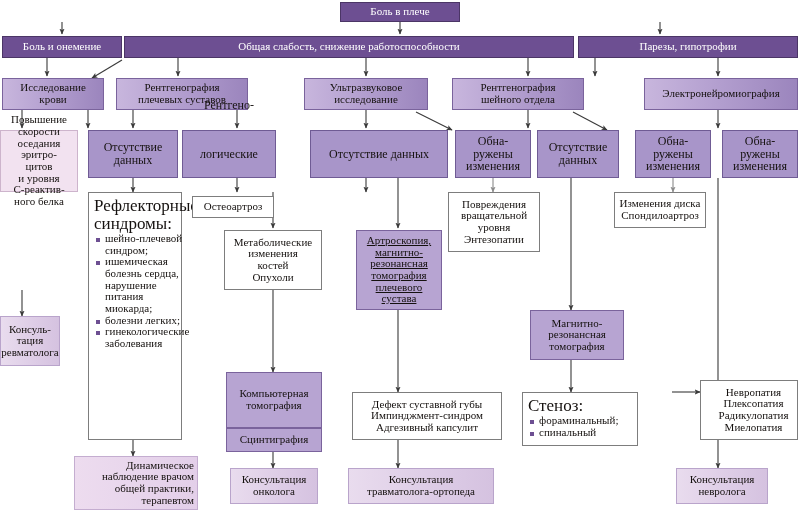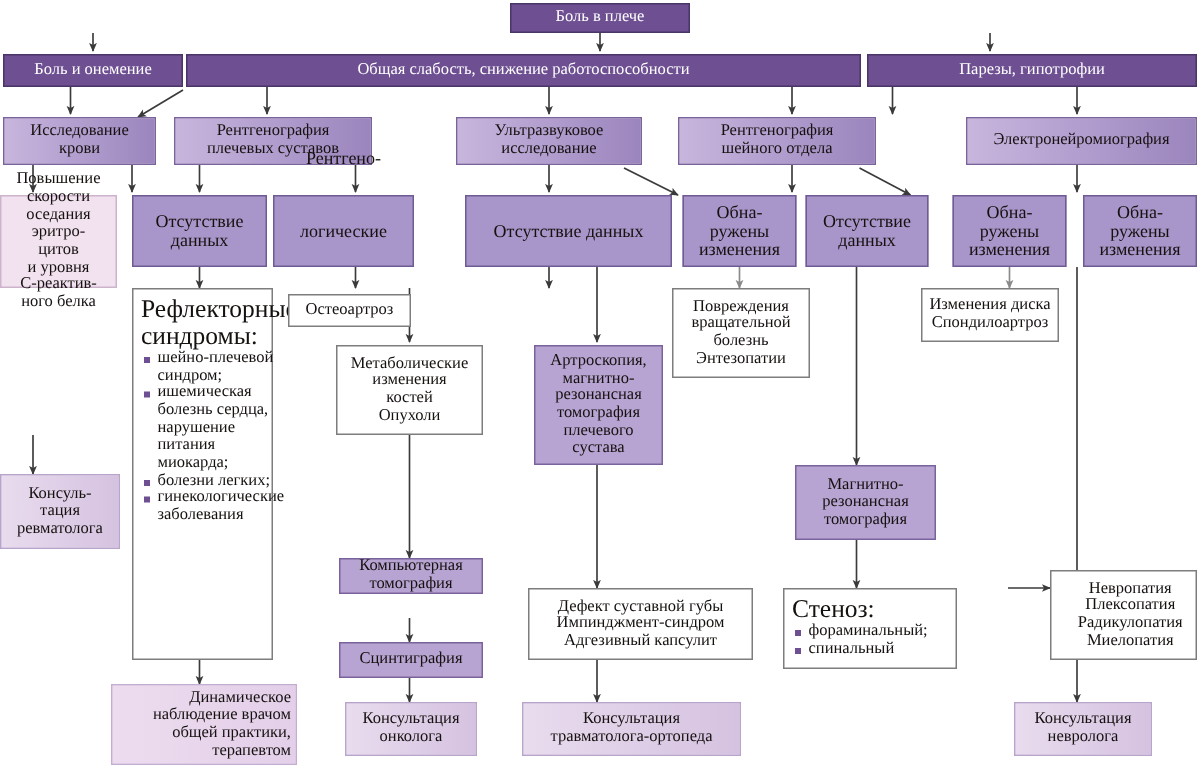--- a/index.html
+++ b/index.html
@@ -263,48 +263,48 @@
     <span class="ln">Остеоартроз</span>
   </div>
 
   <div class="node lvl-diag" style="left:224px;top:230px;width:98px;height:60px;">
     <span class="ln">Метаболические</span>
     <span class="ln">изменения</span>
     <span class="ln">костей</span>
     <span class="ln">Опухоли</span>
   </div>
 
-  <div class="node lvl-proc" style="left:356px;top:230px;width:86px;height:80px;">
+  <div class="node lvl-proc" style="left:356px;top:230px;width:86px;height:80px;text-decoration:underline;">
     <span class="ln">Артроскопия,</span>
     <span class="ln">магнитно-</span>
     <span class="ln">резонансная</span>
     <span class="ln">томография</span>
     <span class="ln">плечевого</span>
     <span class="ln">сустава</span>
   </div>
 
   <div class="node lvl-diag" style="left:448px;top:192px;width:92px;height:60px;">
     <span class="ln">Повреждения</span>
     <span class="ln">вращательной</span>
-    <span class="ln">болезнь</span>
+    <span class="ln">уровня</span>
     <span class="ln">Энтезопатии</span>
   </div>
 
   <div class="node lvl-diag" style="left:614px;top:192px;width:92px;height:36px;">
     <span class="ln">Изменения диска</span>
     <span class="ln">Спондилоартроз</span>
   </div>
 
   <div class="node lvl-proc" style="left:530px;top:310px;width:94px;height:50px;">
     <span class="ln">Магнитно-</span>
     <span class="ln">резонансная</span>
     <span class="ln">томография</span>
   </div>
 
-  <div class="node lvl-proc" style="left:226px;top:372px;width:96px;height:24px;">
+  <div class="node lvl-proc" style="left:226px;top:372px;width:96px;height:56px;">
     <span class="ln">Компьютерная</span>
     <span class="ln">томография</span>
   </div>
   <div class="node lvl-proc" style="left:226px;top:428px;width:96px;height:24px;">
     <span class="ln">Сцинтиграфия</span>
   </div>
 
   <div class="node lvl-diag" style="left:352px;top:392px;width:150px;height:48px;">
     <span class="ln">Дефект суставной губы</span>
     <span class="ln">Импинджмент-синдром</span>
@@ -319,21 +319,21 @@
     </ul>
   </div>
 
   <div class="node lvl-diag" style="left:700px;top:380px;width:98px;height:60px;padding-left:12px;">
     <span class="ln">Невропатия</span>
     <span class="ln">Плексопатия</span>
     <span class="ln">Радикулопатия</span>
     <span class="ln">Миелопатия</span>
   </div>
 
-  <div class="node lvl-cons" style="left:0px;top:316px;width:80px;height:50px;">
+  <div class="node lvl-cons" style="left:0px;top:316px;width:60px;height:50px;">
     <span class="ln">Консуль-</span>
     <span class="ln">тация</span>
     <span class="ln">ревматолога</span>
   </div>
 
   <div class="node lvl-watch" style="left:74px;top:456px;width:124px;height:54px;">
     <span class="ln">Динамическое</span>
     <span class="ln">наблюдение врачом</span>
     <span class="ln">общей практики,</span>
     <span class="ln">терапевтом</span>

